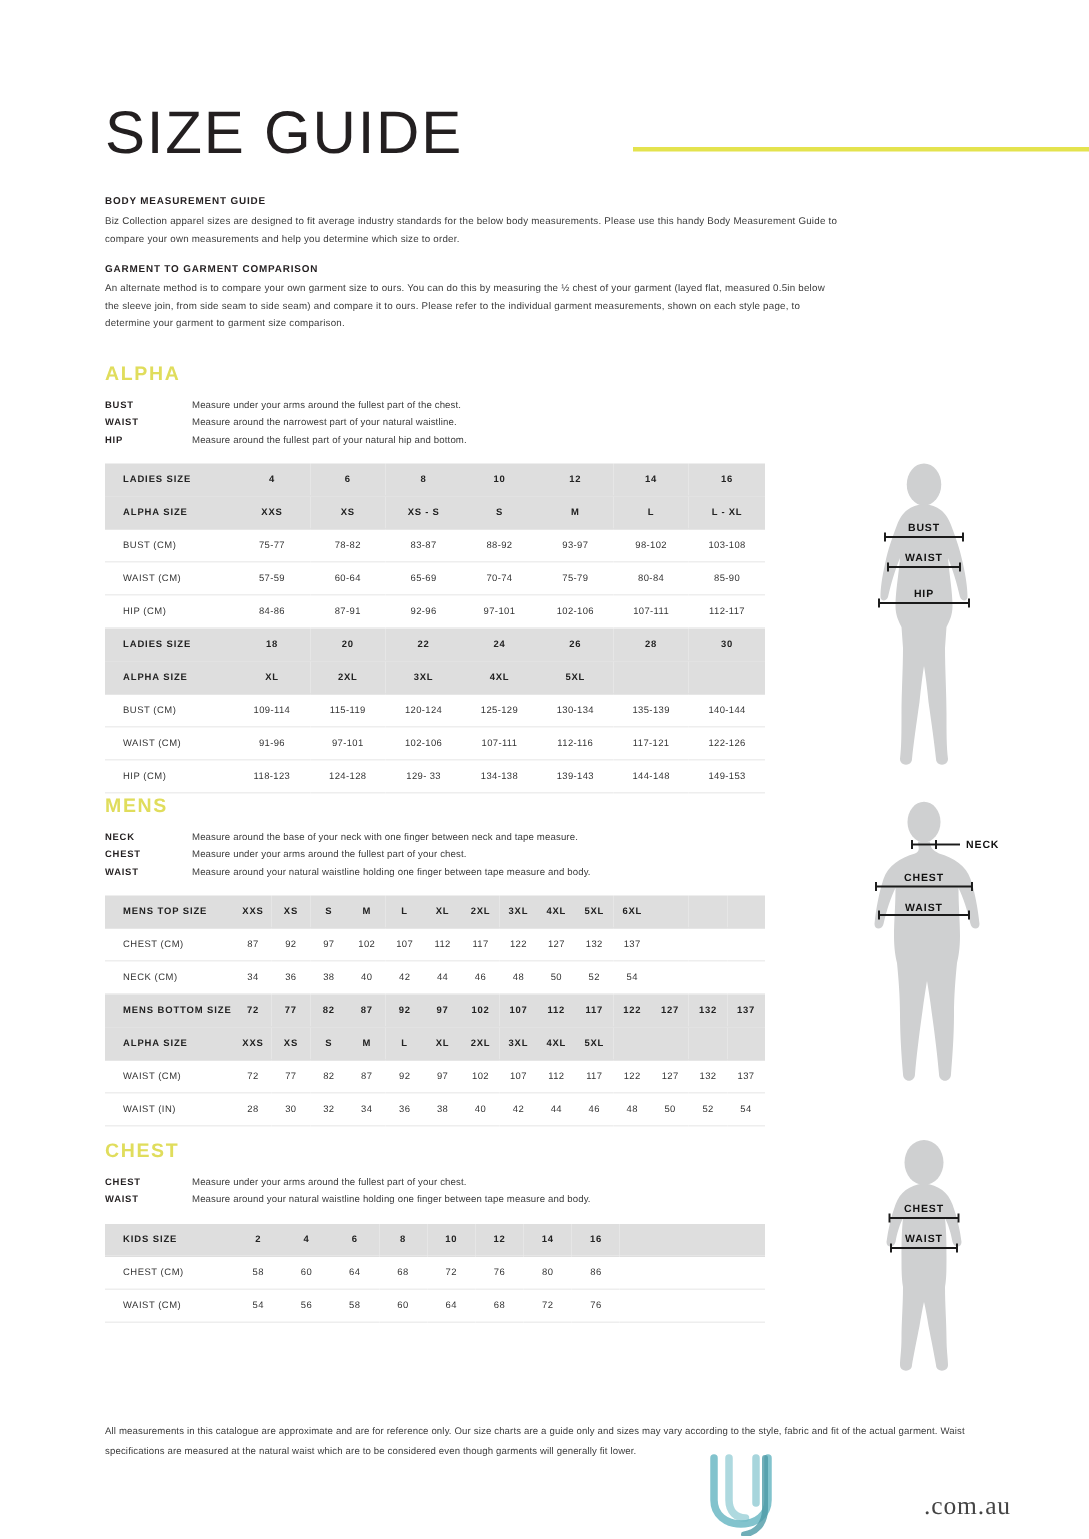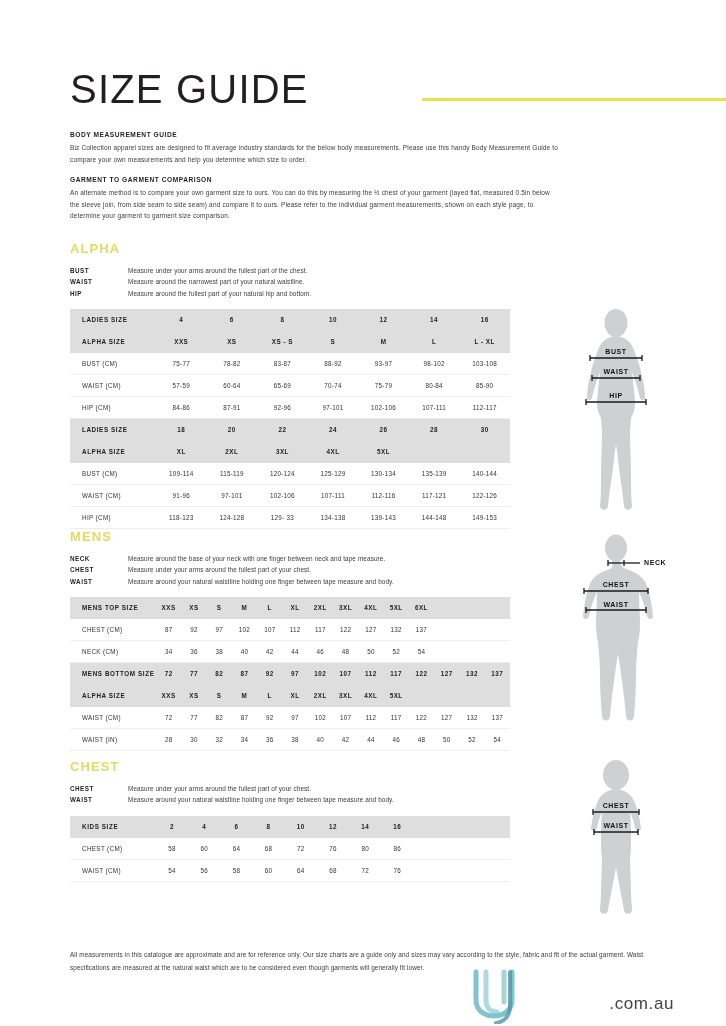--- a/index.html
+++ b/index.html
@@ -162,20 +162,21 @@
     width: 220px;
     height: 58px;
   }
   .brand-domain {
     position: absolute;
     right: 12px;
     top: 28px;
     font-size: 17px;
     letter-spacing: 0.6px;
     color: #444444;
+    font-family: Liberation Serif, serif;
   }
 </style>
 </head>
 <body>
 
 <div class="page">
 
   <div class="title-row">
     <div class="title">SIZE GUIDE</div>
     <div class="title-rule"></div>

